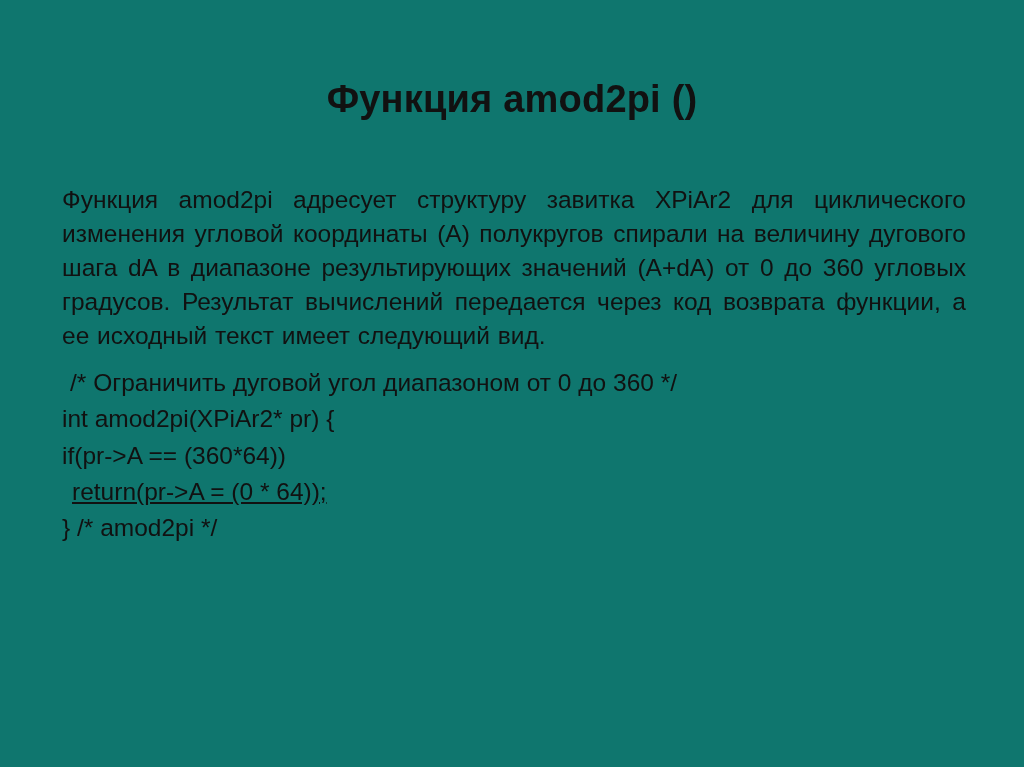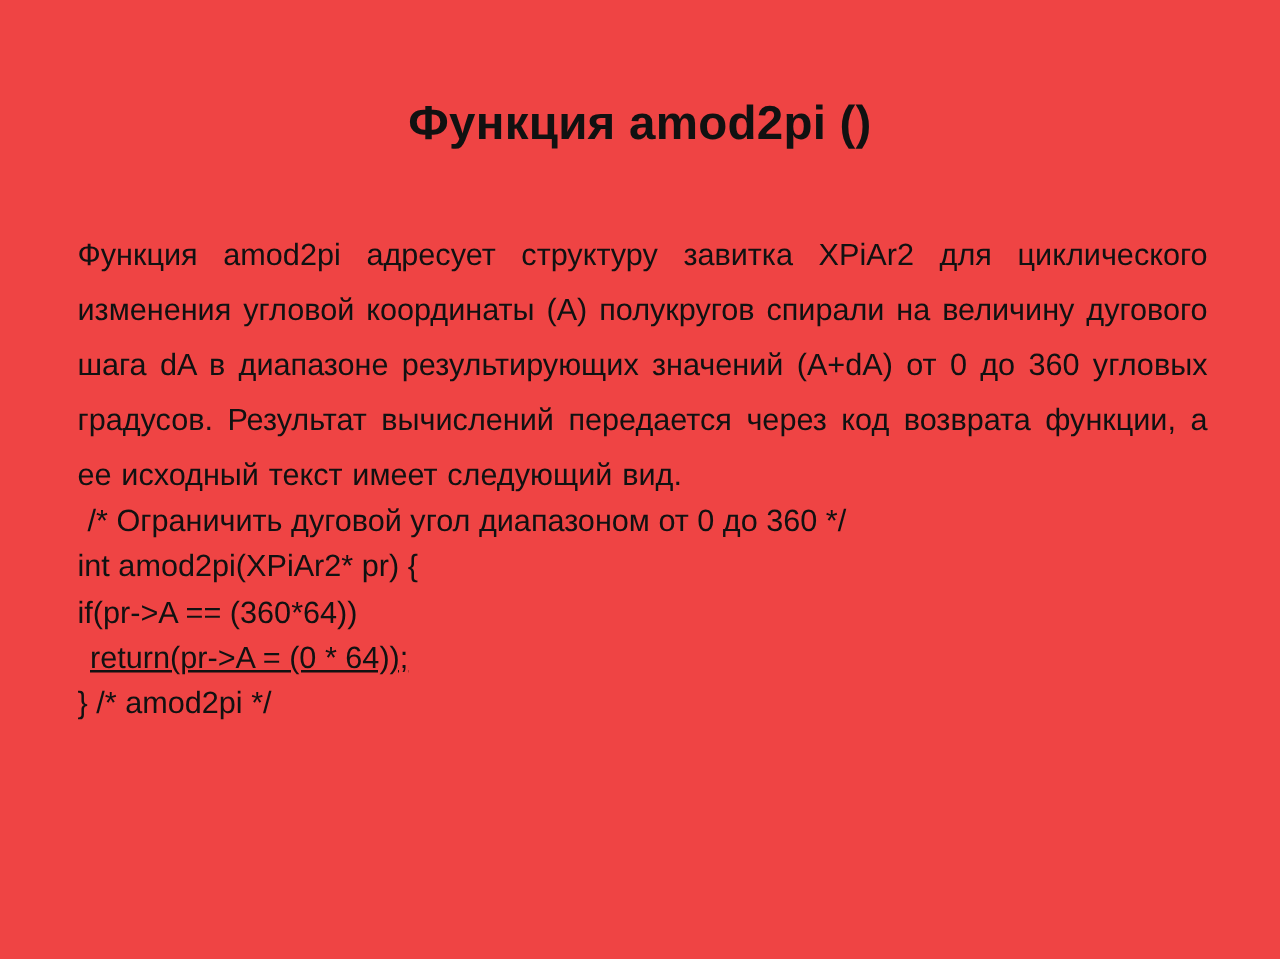--- a/index.html
+++ b/index.html
@@ -13,56 +13,55 @@
       position: relative;
       overflow: hidden;
       font-family: "Liberation Sans", "DejaVu Sans", sans-serif;
       color: #111111;
     }
     .slide {
       position: absolute;
       left: 0; top: 0;
       width: 1024px;
       height: 767px;
-      background: #ef4444;
+      background: #0f766e;
     }
     .title {
       position: absolute;
       left: 0;
       top: 74px;
       width: 1024px;
       text-align: center;
       font-weight: bold;
       font-size: 38px;
       line-height: 50px;
       letter-spacing: 0.2px;
     }
     .body-text {
       position: absolute;
       left: 62px;
       top: 183px;
       width: 904px;
       font-size: 24.5px;
-      line-height: 44px;
+      line-height: 34px;
       text-align: justify;
       text-align-last: left;
     }
     .body-text .para {
       margin: 0;
       text-align: justify;
       word-spacing: 1px;
     }
     .code-lines {
       position: absolute;
       left: 62px;
       top: 365px;
       width: 904px;
       font-size: 24.5px;
       line-height: 36.3px;
-      margin-top: 35px;
     }
     .code-line {
       white-space: pre;
       height: 36.3px;
     }
     .code-line.indent1 { padding-left: 10px; text-decoration: underline; }
     .code-line.indent2 { padding-left: 12px; }
     .code-line.comment { padding-left: 8px; }
   </style>
 </head>

